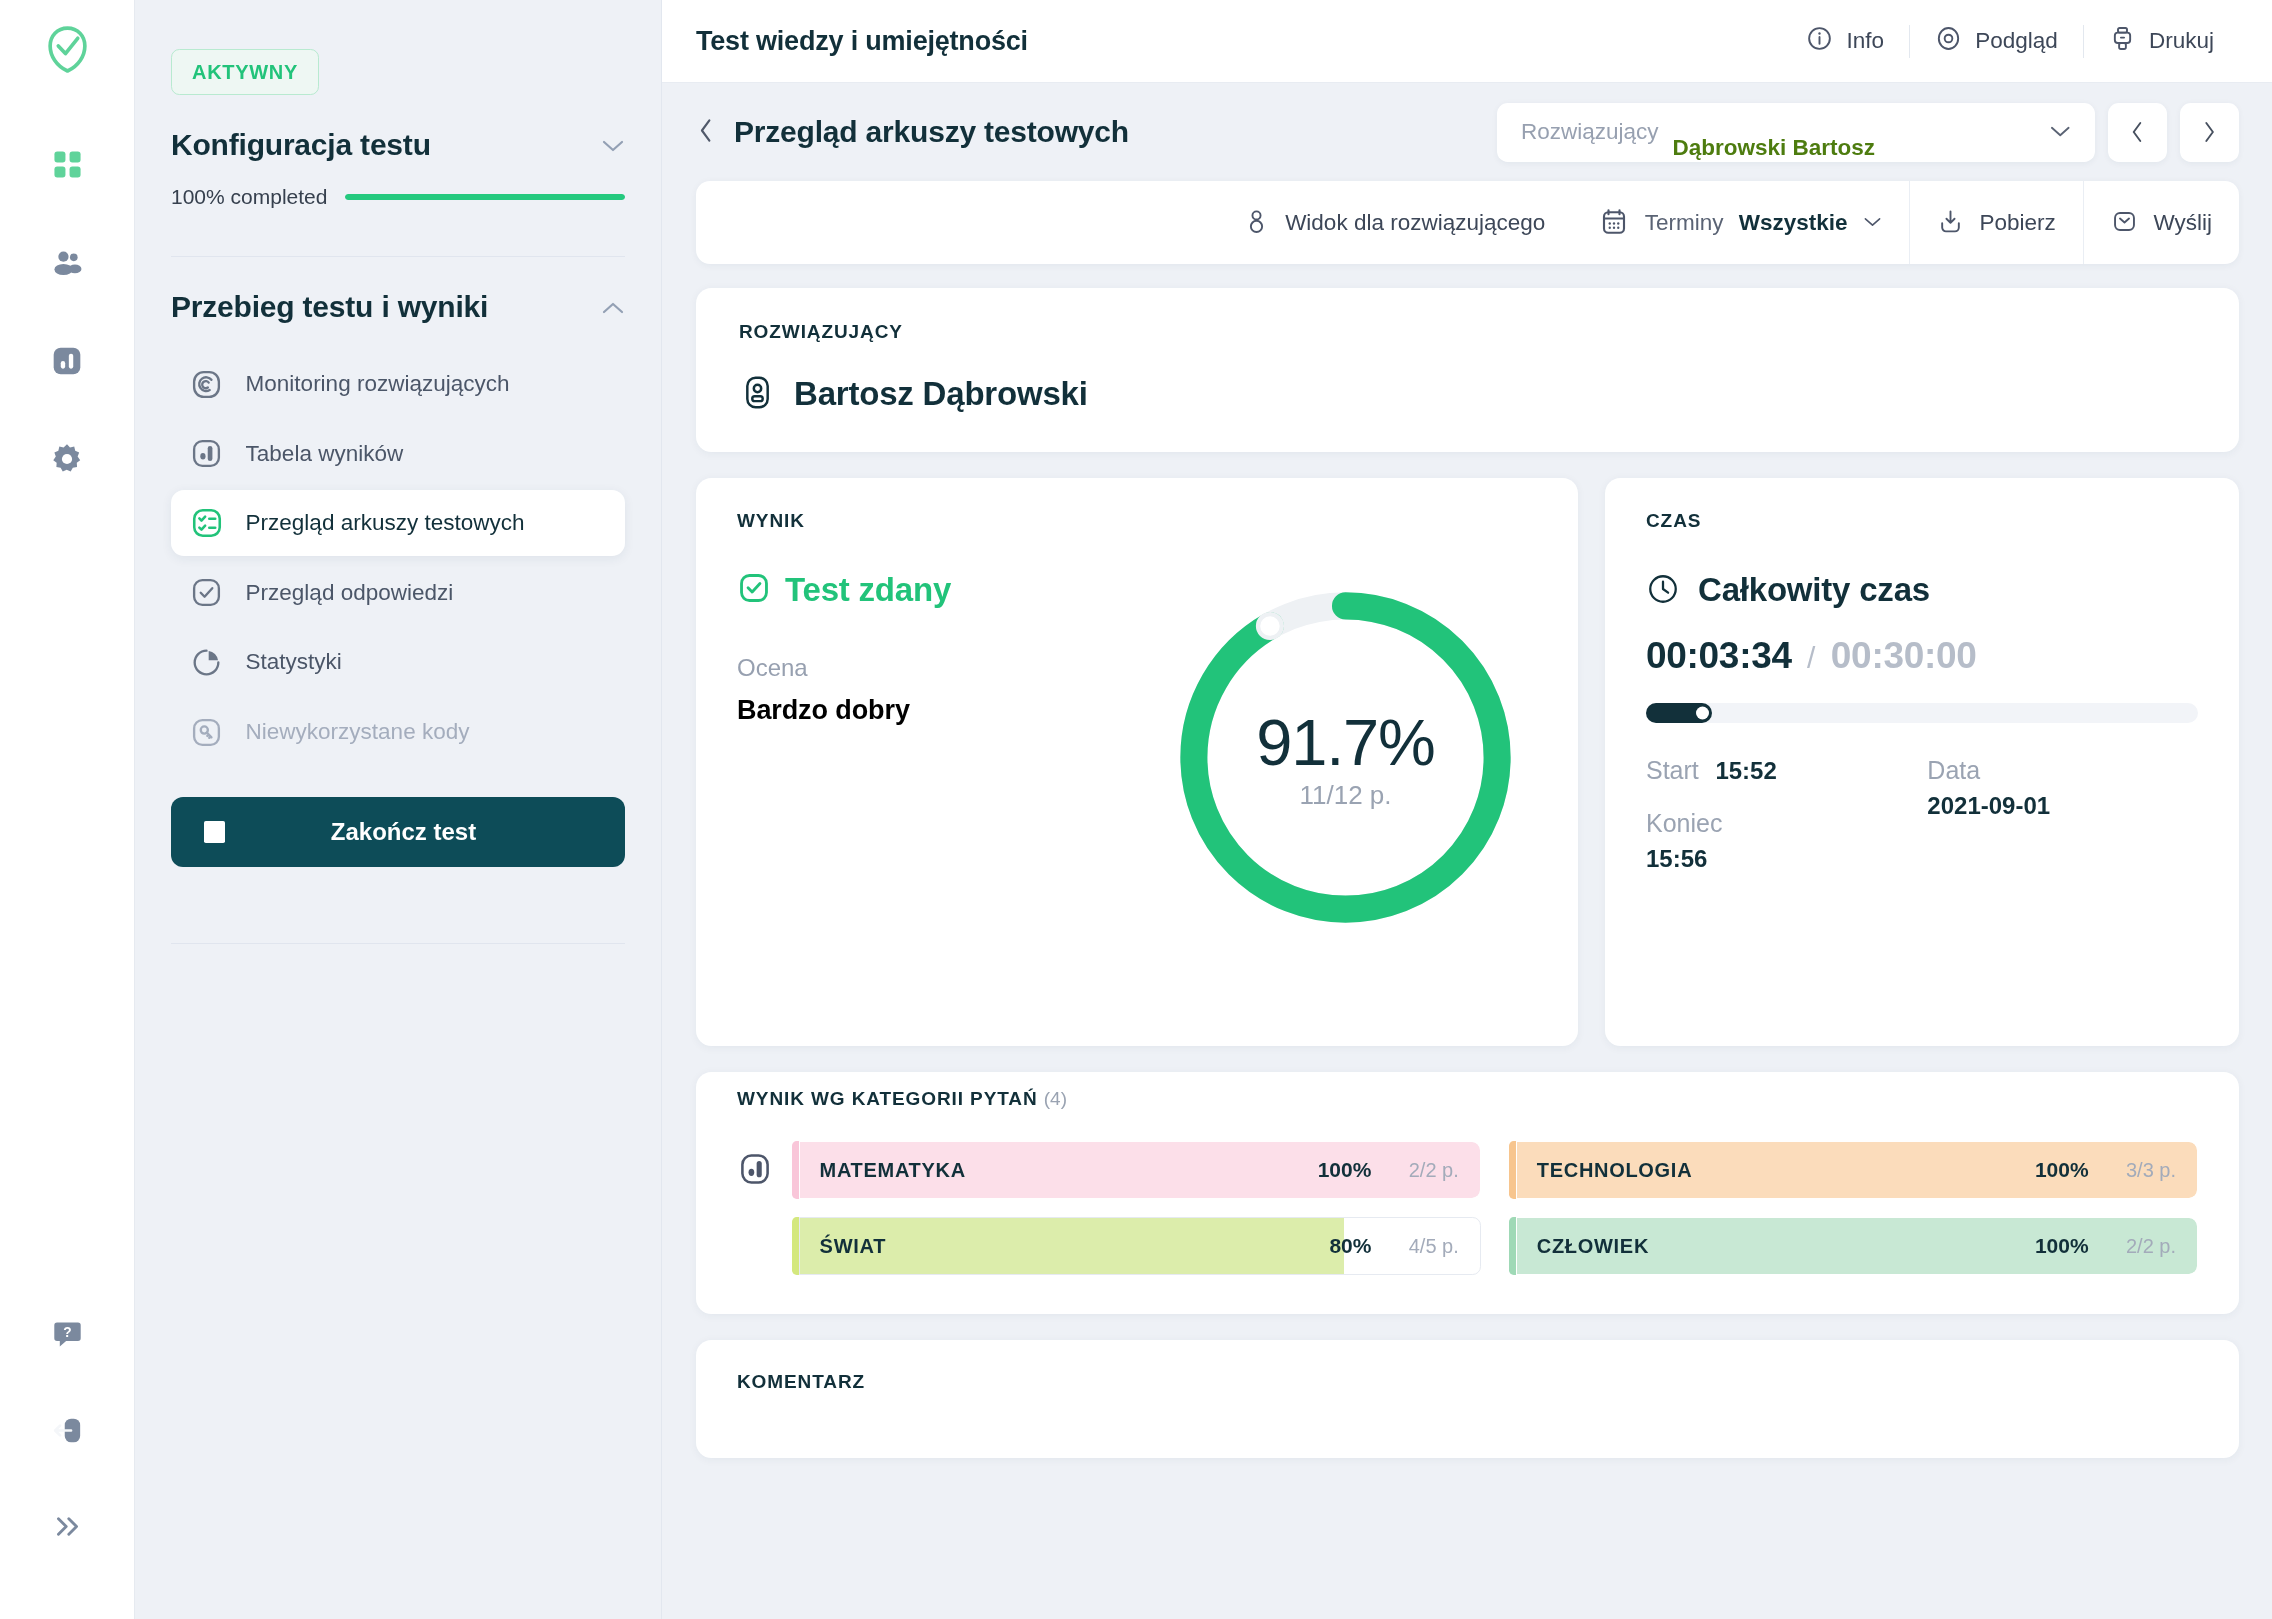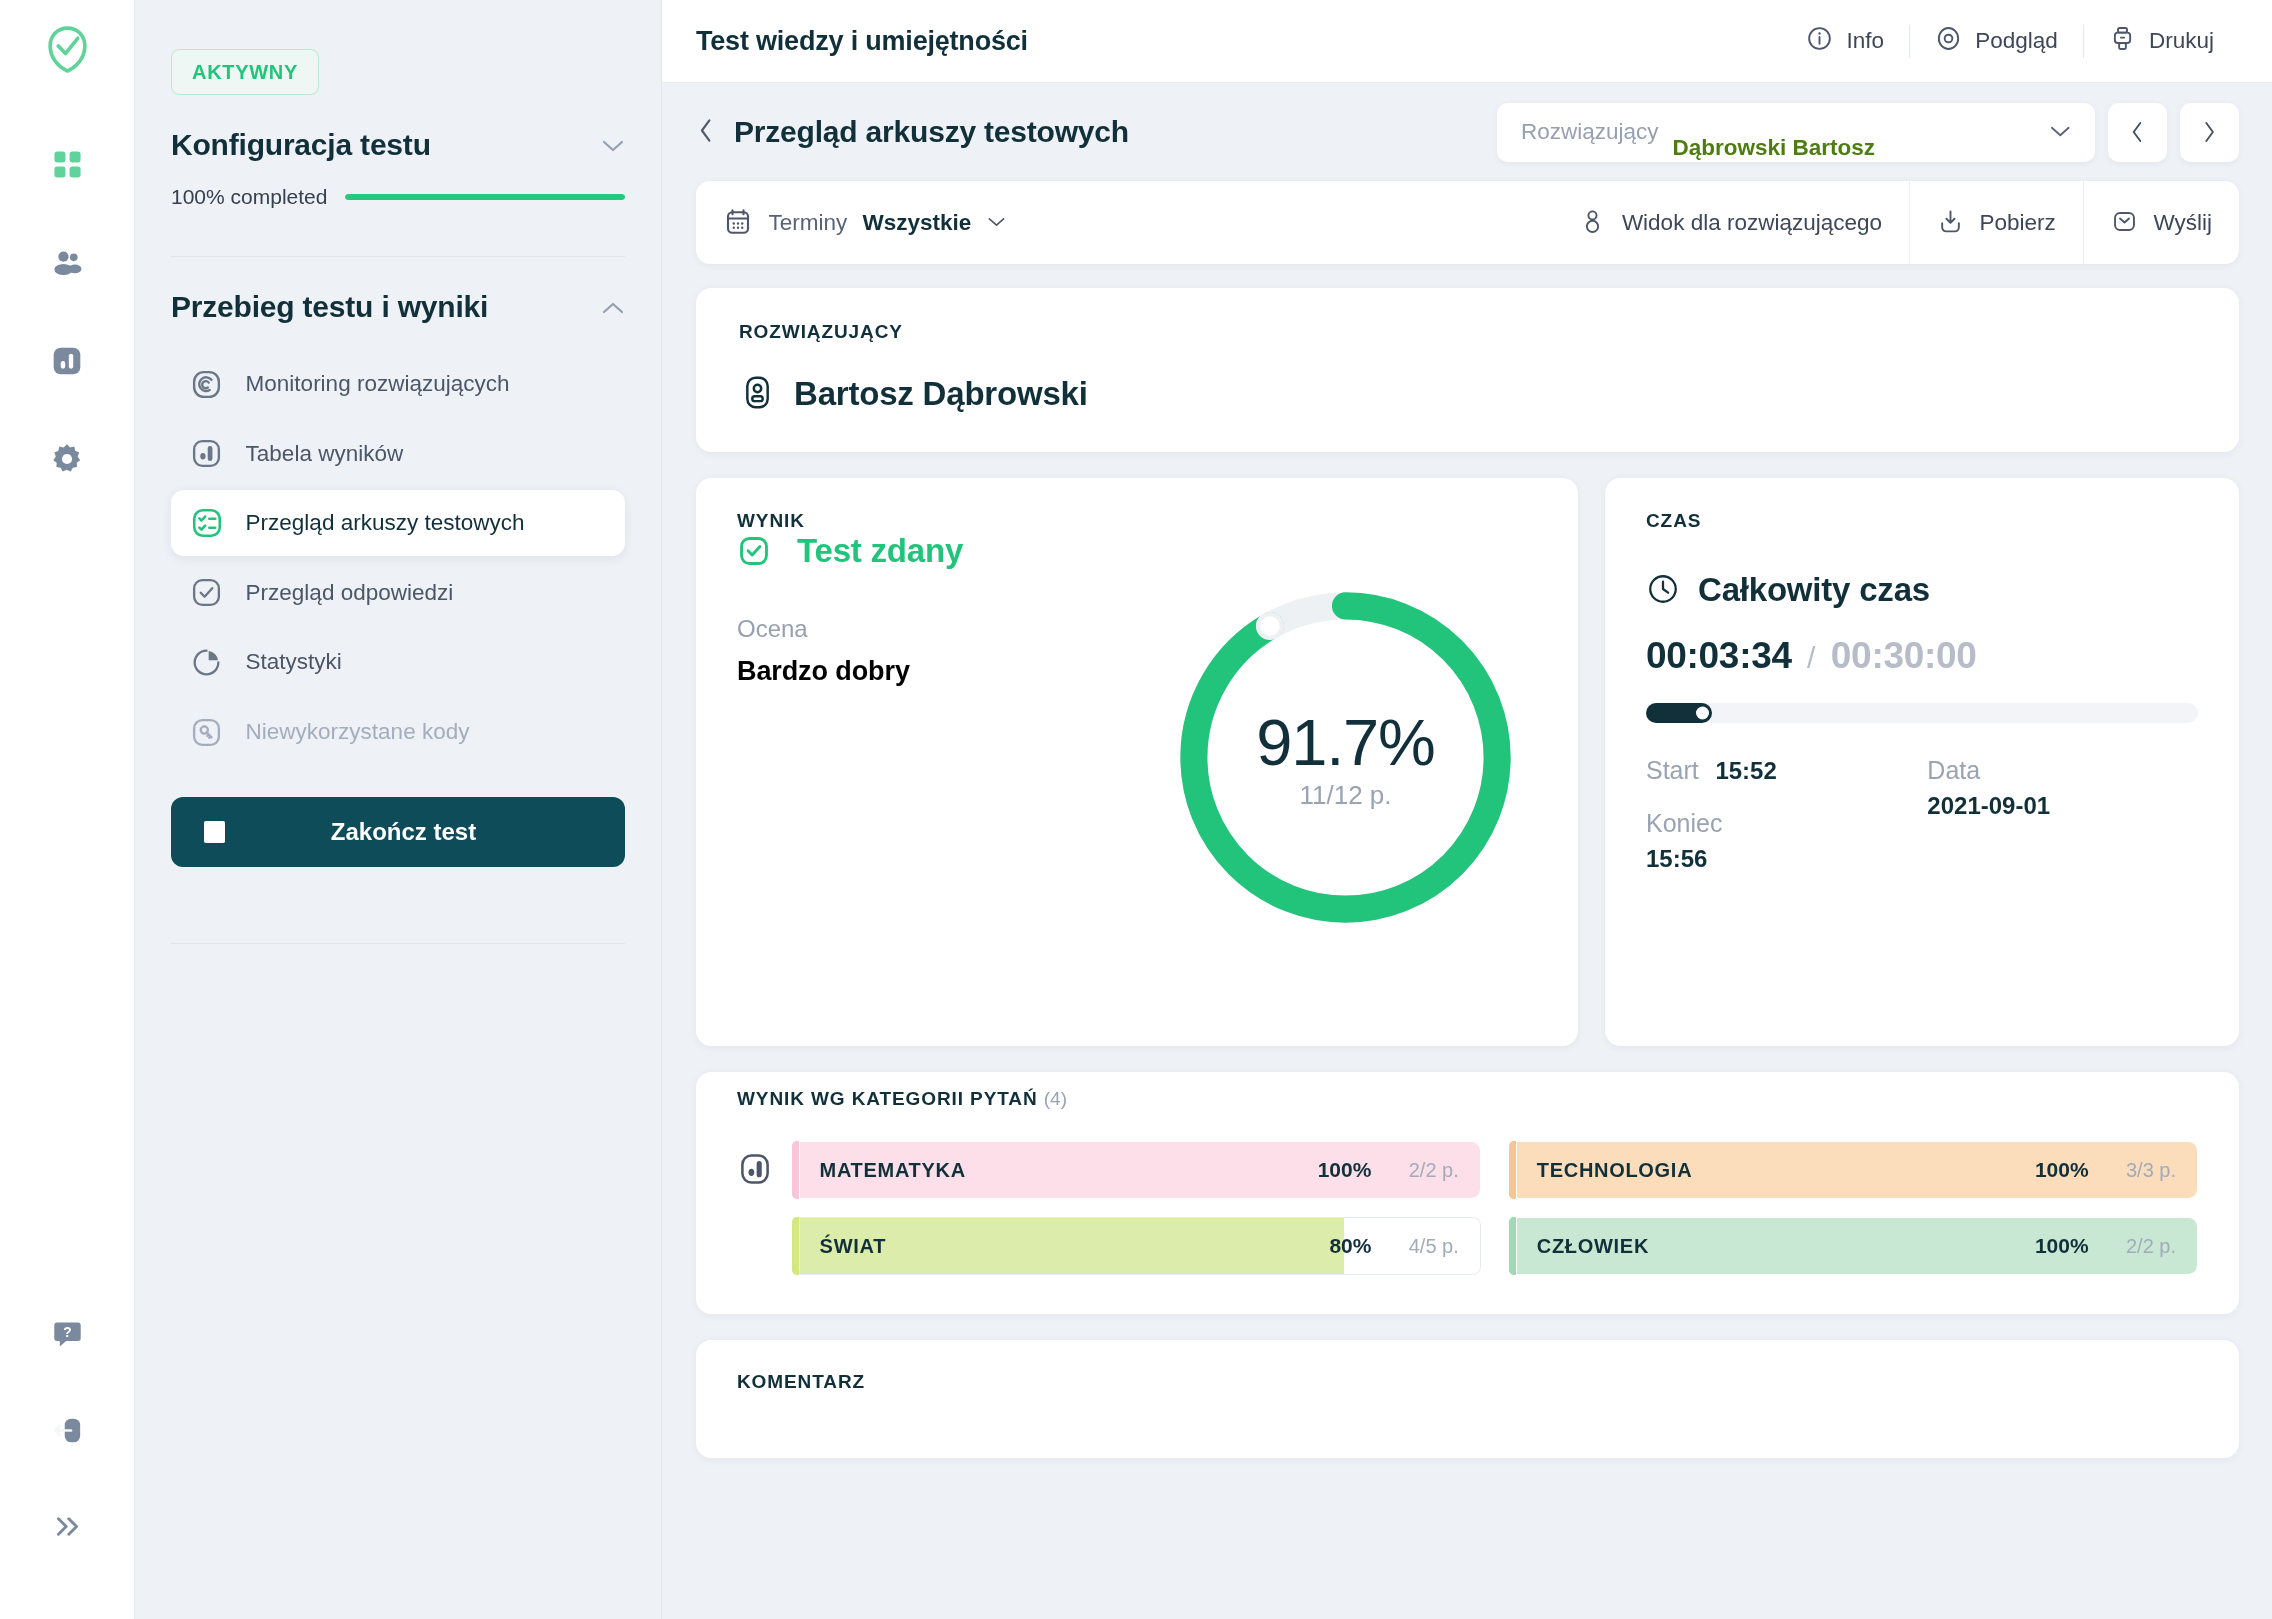--- a/index.html
+++ b/index.html
@@ -121,21 +121,21 @@
   .card-label .cnt { color: #9aa3b2; font-weight: 400; letter-spacing: 0; }
 
   .solver-card { margin-top: 24px; padding: 33px 43px 39px 43px; }
   .solver-name-row { display: flex; align-items: center; gap: 18px; margin-top: 31px; }
   .solver-name { font-size: 33px; font-weight: 700; color: #12303a; letter-spacing: -0.2px; }
 
   .two-col { display: flex; gap: 27px; margin-top: 26px; }
   .wynik-card { flex: 0 0 882px; padding: 32px 41px 41px 41px; position: relative; min-height: 568px; }
   .czas-card { flex: 1 1 auto; padding: 32px 41px 41px 41px; }
 
-  .pass-row { display: flex; align-items: flex-end; gap: 26px; }
+  .pass-row { display: flex; align-items: flex-start; gap: 14px; margin-top: 39px; }
   .pass-text { font-size: 33px; font-weight: 700; color: #22c37a; letter-spacing: -0.2px; }
   .ocena-lbl { font-size: 24px; color: #97a0b0; margin-top: 45px; }
   .ocena-val { font-size: 27px; color: #000000; font-weight: 700; margin-top: 13px; letter-spacing: -0.1px; }
 
   .donut-wrap { position: absolute; right: 52px; top: 99px; width: 361px; height: 361px; }
   .donut-center {
     position: absolute; inset: 0; display: flex; flex-direction: column;
     align-items: center; justify-content: center;
   }
   .donut-pct { font-size: 65px; font-weight: 400; color: #12303a; letter-spacing: -1.2px; }
@@ -445,50 +445,50 @@
           </div>
           <div class="navbtn">
             <svg width="16.6" height="24" viewBox="0 0 14 24" fill="none" stroke="#47505f" stroke-width="1.9" stroke-linecap="round" stroke-linejoin="round">
                 <path d="M4 3l6.6 9L4 21"></path>
               </svg>
           </div>
         </div>
       </div>
 
       <div class="toolbar">
+        <div class="tool flexend">
+          <span>
+            <svg width="27" height="27" viewBox="0 0 24 24" fill="none" stroke="#4d566a" stroke-width="1.7">
+              <circle cx="12" cy="6.6" r="3.6"></circle>
+              <circle cx="12" cy="16.4" r="5"></circle>
+            </svg>
+          </span>
+          <span class="tool-txt">Widok dla rozwiązującego</span>
+        </div>
+
         <div class="tool">
           <span>
             <svg width="30" height="30" viewBox="0 0 24 24" fill="none" stroke="#4d566a" stroke-width="1.7">
               <rect x="4" y="4.2" width="16" height="16.4" rx="3.4"></rect>
               <path d="M7.6 2.6v3.2M16.4 2.6v3.2M4 9.2h16" stroke-linecap="round"></path>
               <circle cx="8.6" cy="13.2" r=".95" fill="#4d566a" stroke="none"></circle>
               <circle cx="12" cy="13.2" r=".95" fill="#4d566a" stroke="none"></circle>
               <circle cx="15.4" cy="13.2" r=".95" fill="#4d566a" stroke="none"></circle>
               <circle cx="8.6" cy="16.6" r=".95" fill="#4d566a" stroke="none"></circle>
               <circle cx="12" cy="16.6" r=".95" fill="#4d566a" stroke="none"></circle>
               <circle cx="15.4" cy="16.6" r=".95" fill="#4d566a" stroke="none"></circle>
             </svg>
           </span>
           <span class="tool-txt dim">Terminy</span>
           <span class="tool-val">Wszystkie</span>
           <span>
             <svg width="19" height="12" viewBox="0 0 24 14" fill="none" stroke="#4d566a" stroke-width="2" stroke-linecap="round" stroke-linejoin="round">
                 <path d="M3 3l9 8 9-8"></path>
               </svg>
           </span>
-        </div>
-
-        <div class="tool flexend">
-          <span>
-            <svg width="27" height="27" viewBox="0 0 24 24" fill="none" stroke="#4d566a" stroke-width="1.7">
-              <circle cx="12" cy="6.6" r="3.6"></circle>
-              <circle cx="12" cy="16.4" r="5"></circle>
-            </svg>
-          </span>
-          <span class="tool-txt">Widok dla rozwiązującego</span>
         </div>
 
         <div class="tool-sep"></div>
 
         <div class="tool">
           <span>
             <svg width="27" height="27" viewBox="0 0 24 24" fill="none" stroke="#4d566a" stroke-width="1.7" stroke-linecap="round" stroke-linejoin="round">
               <path d="M12 3v10M8.4 9.6L12 13.2l3.6-3.6"></path>
               <path d="M4.6 13.6v3.8a3.4 3.4 0 003.4 3.4h8a3.4 3.4 0 003.4-3.4v-3.8"></path>
             </svg>

